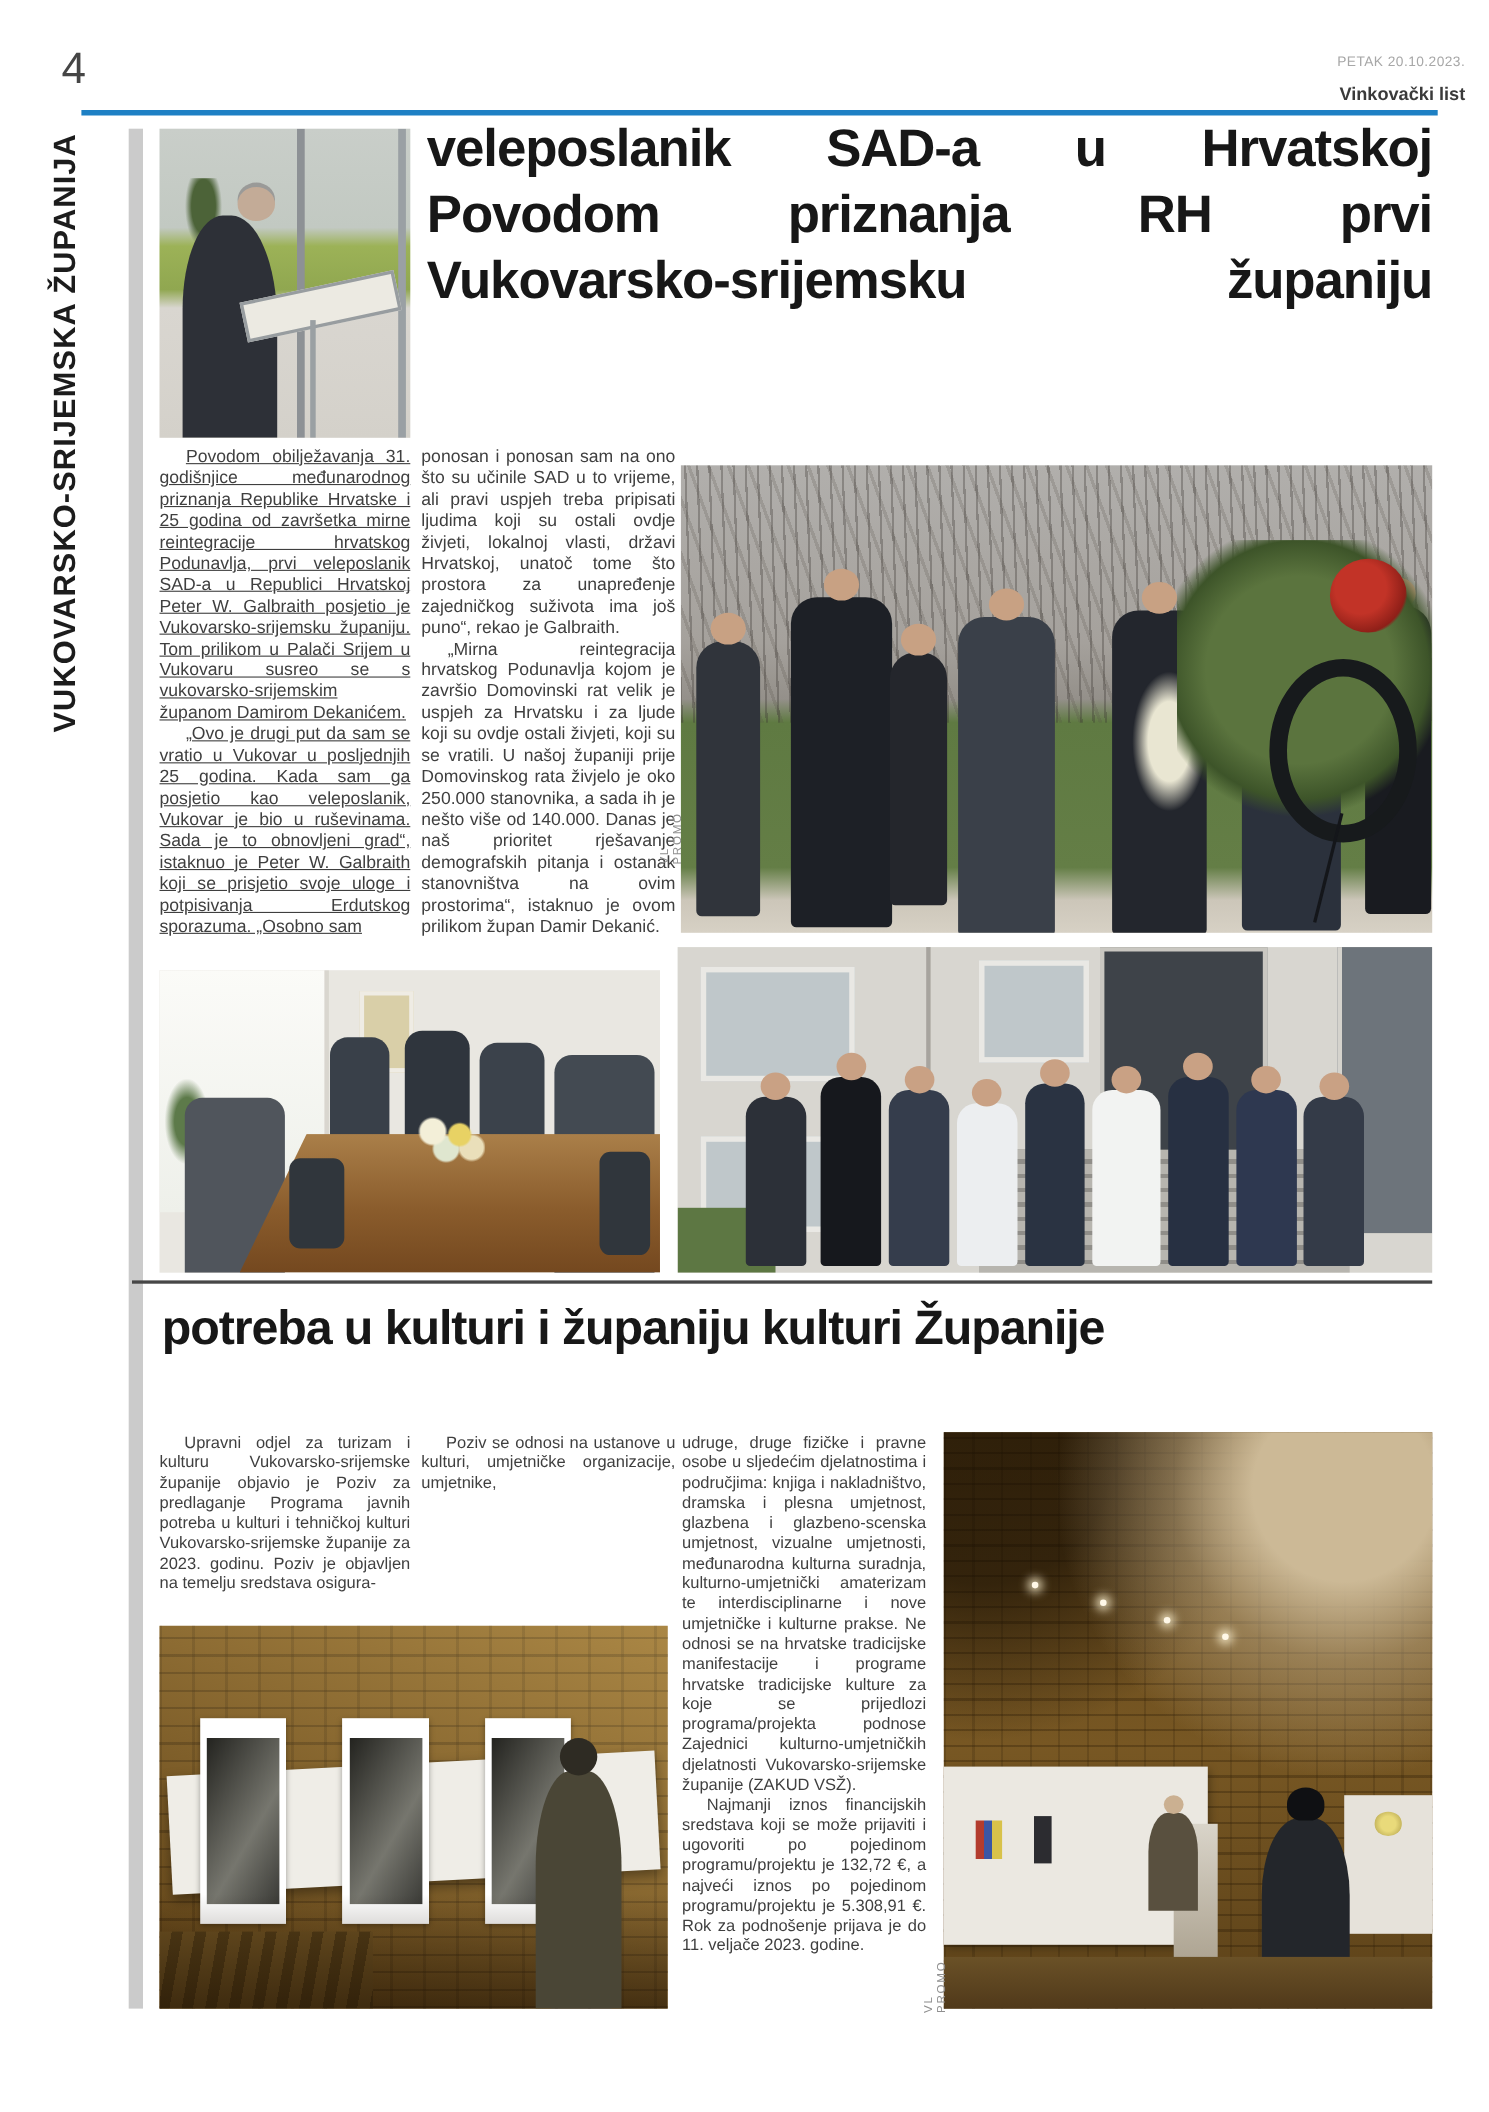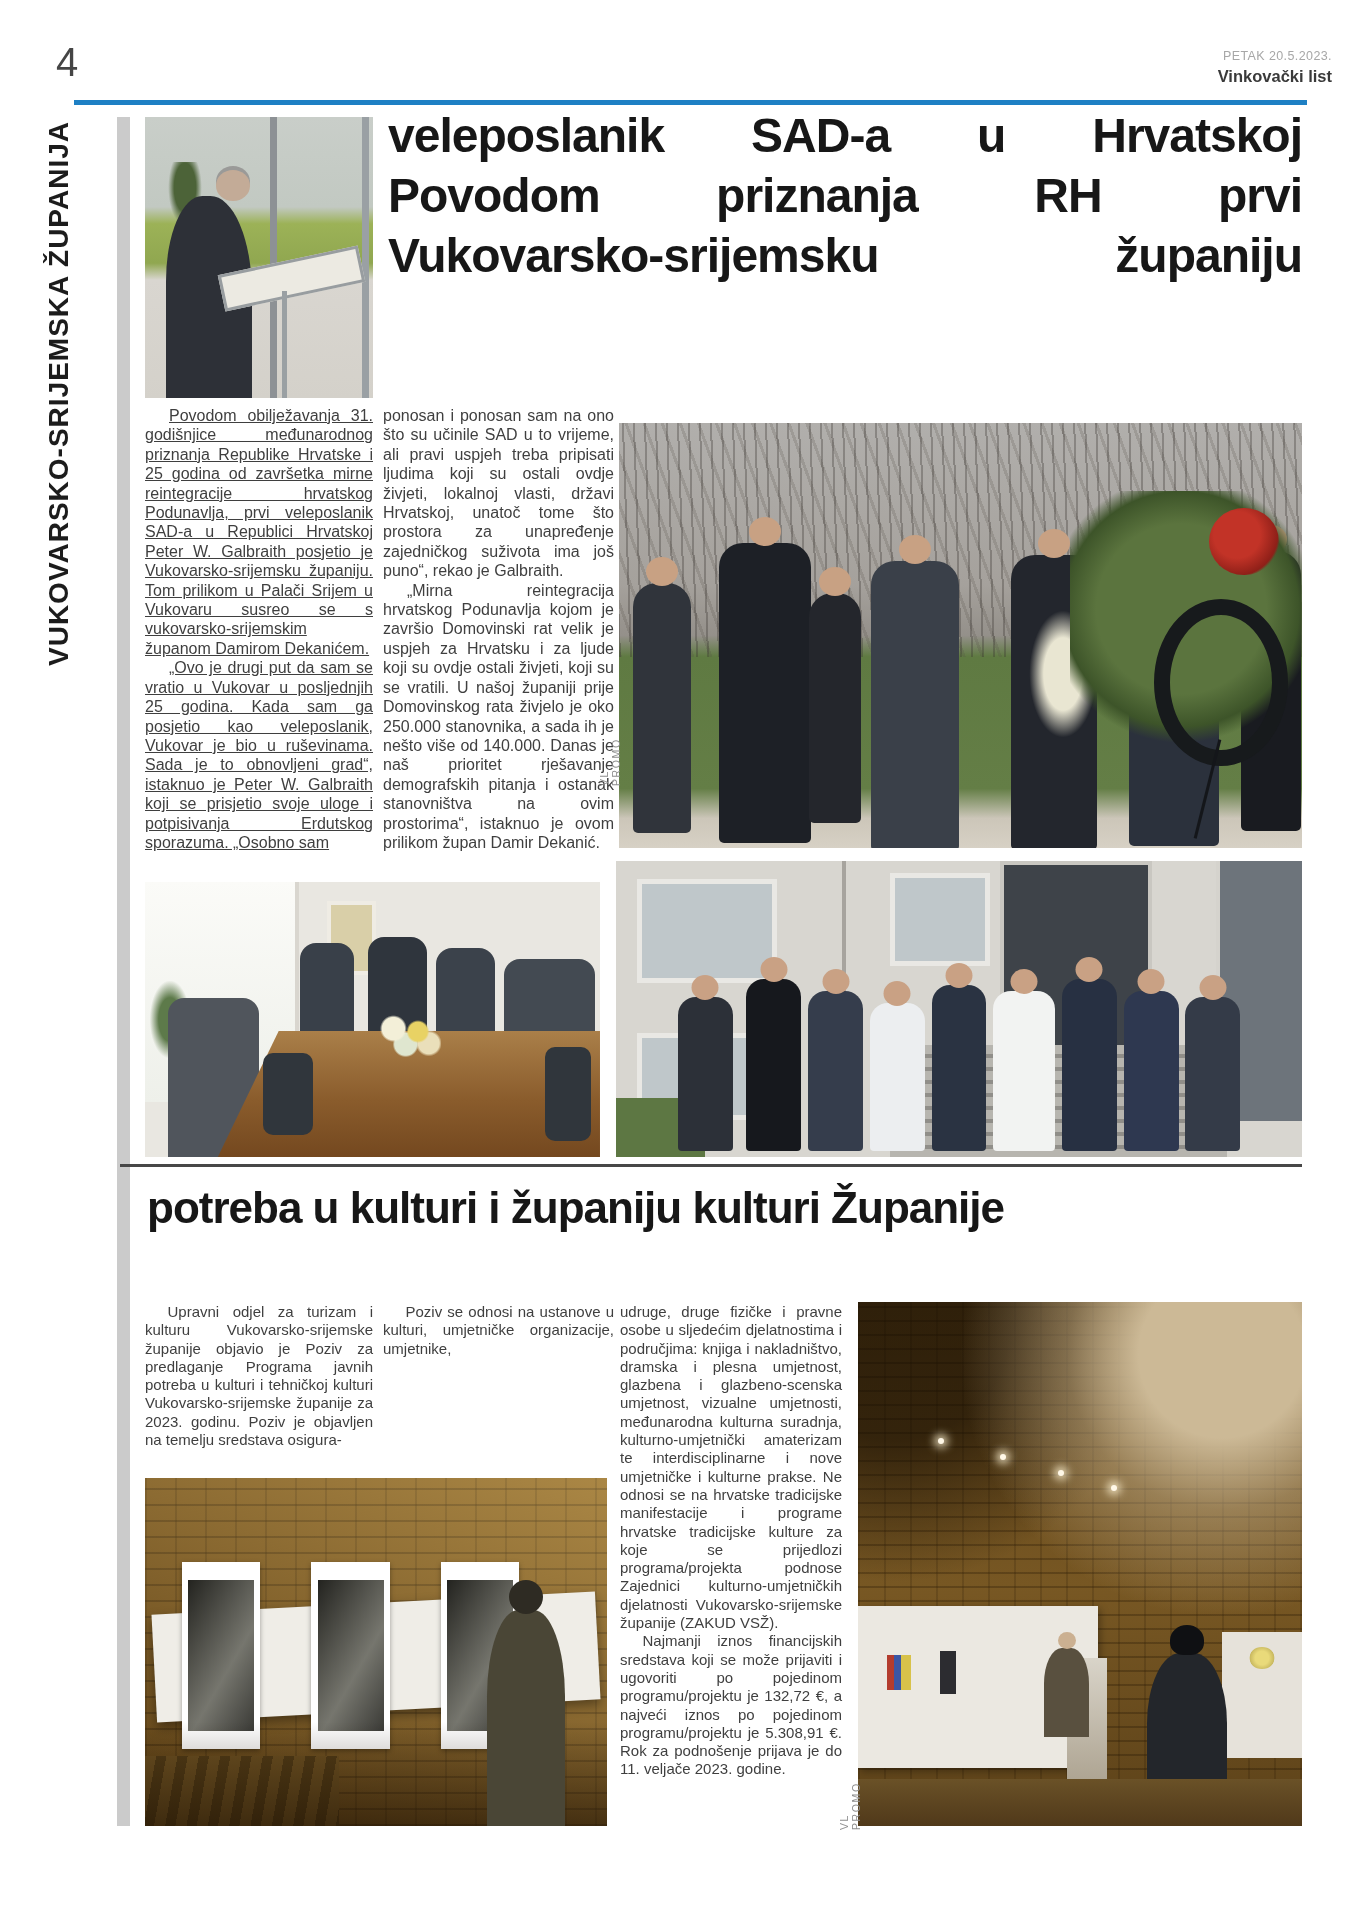--- a/index.html
+++ b/index.html
@@ -4,21 +4,21 @@
 <style>
   html,body{margin:0;padding:0;}
   body{
     width:1354px;height:1920px;position:relative;background:#ffffff;
     font-family:"Liberation Sans", sans-serif;color:#3f3f3f;overflow:hidden;
   }
   
   .page-number{position:absolute;left:56px;top:40px;font-size:40px;font-weight:400;color:#454545;}
   .header-right{position:absolute;right:22px;top:49px;text-align:right;line-height:1.15;}
   .header-date{font-size:12.5px;color:#a7a7a7;letter-spacing:.4px;}
-  .header-pub{font-size:16.5px;color:#3a3a3a;font-weight:700;margin-top:4px;text-align:right;}
+  .header-pub{font-size:16.5px;color:#3a3a3a;font-weight:700;margin-top:14px;text-align:right;}
   .blue-rule{position:absolute;left:74px;top:100px;width:1233px;height:5px;background:#1e80c4;}
   
   .section-label{
     position:absolute;left:30px;top:118px;width:58px;height:548px;
     writing-mode:vertical-rl;transform:rotate(180deg);
     font-size:28px;font-weight:700;color:#1c1c1c;letter-spacing:1px;white-space:nowrap;
     display:flex;align-items:center;
   }
   .gray-bar{position:absolute;left:117px;top:117px;width:13px;height:1709px;background:#cbcbcb;}
   
@@ -125,21 +125,21 @@
   .pf-person1::before{content:"";position:absolute;top:-28px;left:50%;transform:translateX(-50%);width:34px;height:30px;border-radius:50% 50% 40% 40%;background:#0f1013;}
   .pf-person2{left:42%;bottom:17%;width:10%;height:17%;background:#59503f;border-radius:40% 40% 0 0;}
   .pf-person2::before{content:"";position:absolute;top:-16px;left:50%;transform:translateX(-50%);width:18px;height:17px;border-radius:50%;background:#cbb091;}
   .pf-floor{left:0;bottom:0;width:100%;height:9%;background:linear-gradient(180deg,#6a5127,#50391a);}
 </style>
 </head>
 <body>
 
 <div class="page-number">4</div>
 <div class="header-right">
-  <div class="header-date">PETAK 20.5.2023.</div>
+  <div class="header-date">PETAK 20.10.2023.</div>
   <div class="header-pub">Vinkovački list</div>
 </div>
 <div class="blue-rule"></div>
 
 <div class="section-label">VUKOVARSKO-SRIJEMSKA ŽUPANIJA</div>
 <div class="gray-bar"></div>
 
 <div class="a1-headline">
   <div class="hl-line">veleposlanik SAD-a u Hrvatskoj</div>
   <div class="hl-line">Povodom priznanja RH prvi</div>

